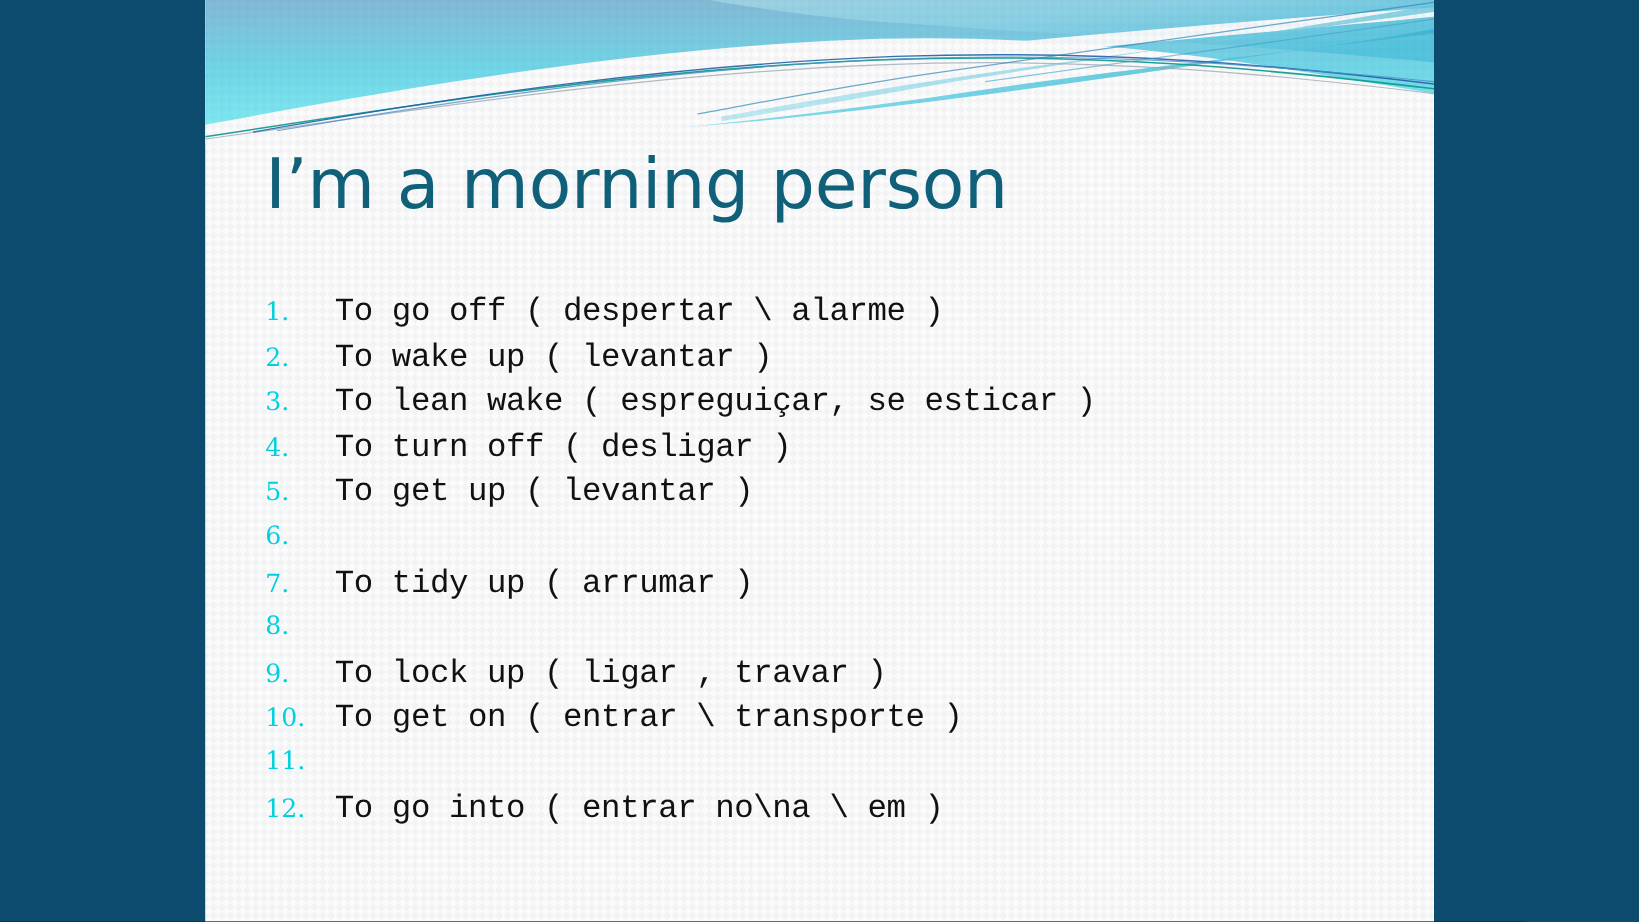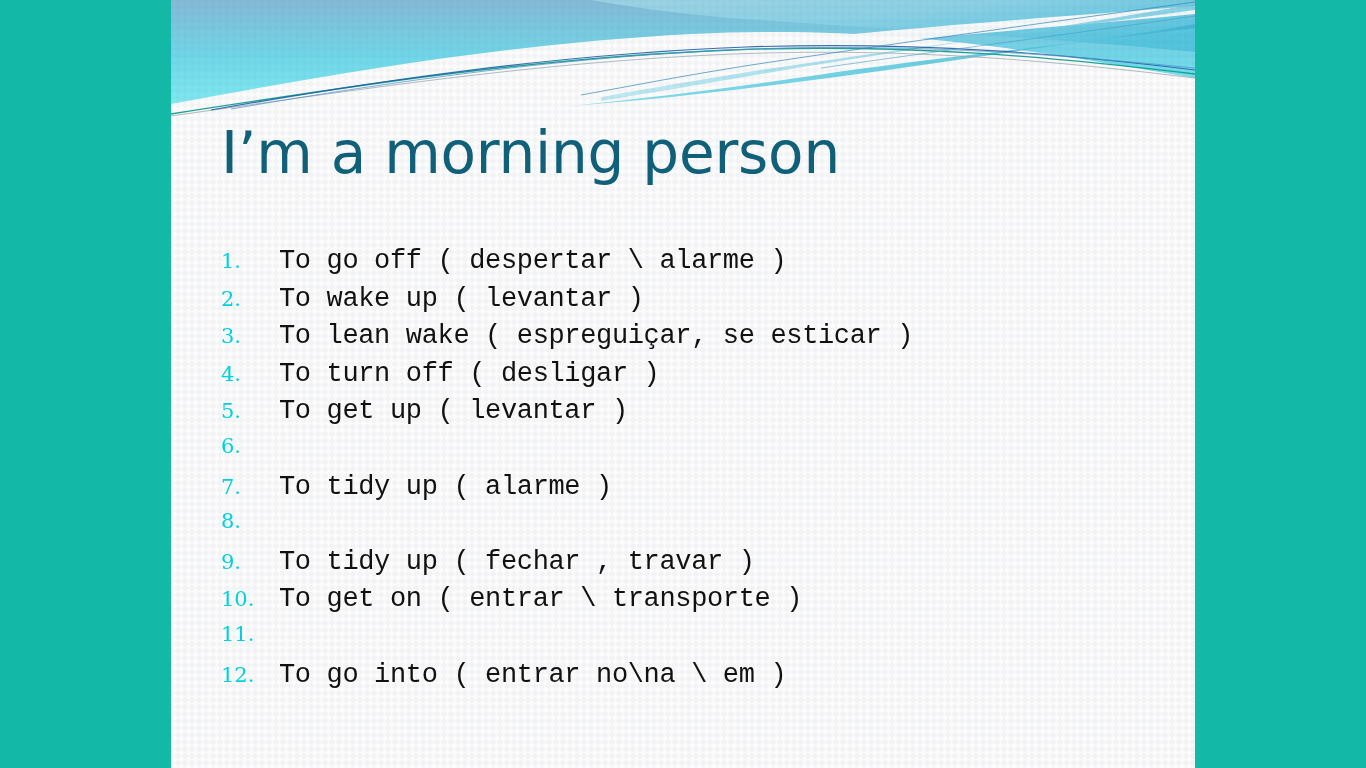--- a/index.html
+++ b/index.html
@@ -12,21 +12,21 @@
     overflow: hidden;
   }
   body {
     font-family: "Liberation Sans", sans-serif;
   }
 
   #stage {
     position: relative;
     width: 1366px;
     height: 768px;
-    background: #14b8a6;
+    background: #0c4a6e;
   }
 
   
   #slide {
     position: absolute;
     left: 171px;
     top: 0px;
     width: 1024px;
     height: 768px;
     background: #fbfbfb;
@@ -191,30 +191,30 @@
         <span class="li-num">5.</span>
         <span class="li-text">To get up ( levantar )</span>
       </div>
 
       <div class="li-row">
         <span class="li-num">6.</span>
       </div>
 
       <div class="li-row">
         <span class="li-num">7.</span>
-        <span class="li-text">To tidy up ( alarme )</span>
+        <span class="li-text">To tidy up ( arrumar )</span>
       </div>
 
       <div class="li-row">
         <span class="li-num">8.</span>
       </div>
 
       <div class="li-row">
         <span class="li-num">9.</span>
-        <span class="li-text">To tidy up ( fechar , travar )</span>
+        <span class="li-text">To lock up ( ligar , travar )</span>
       </div>
 
       <div class="li-row">
         <span class="li-num">10.</span>
         <span class="li-text">To get on ( entrar \ transporte  )</span>
       </div>
 
       <div class="li-row">
         <span class="li-num">11.</span>
       </div>

